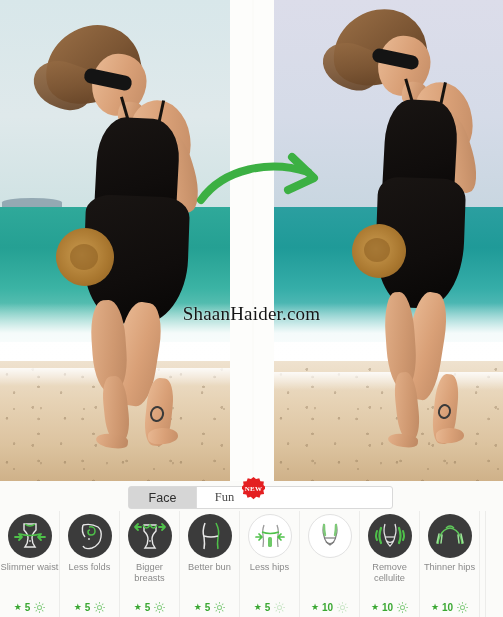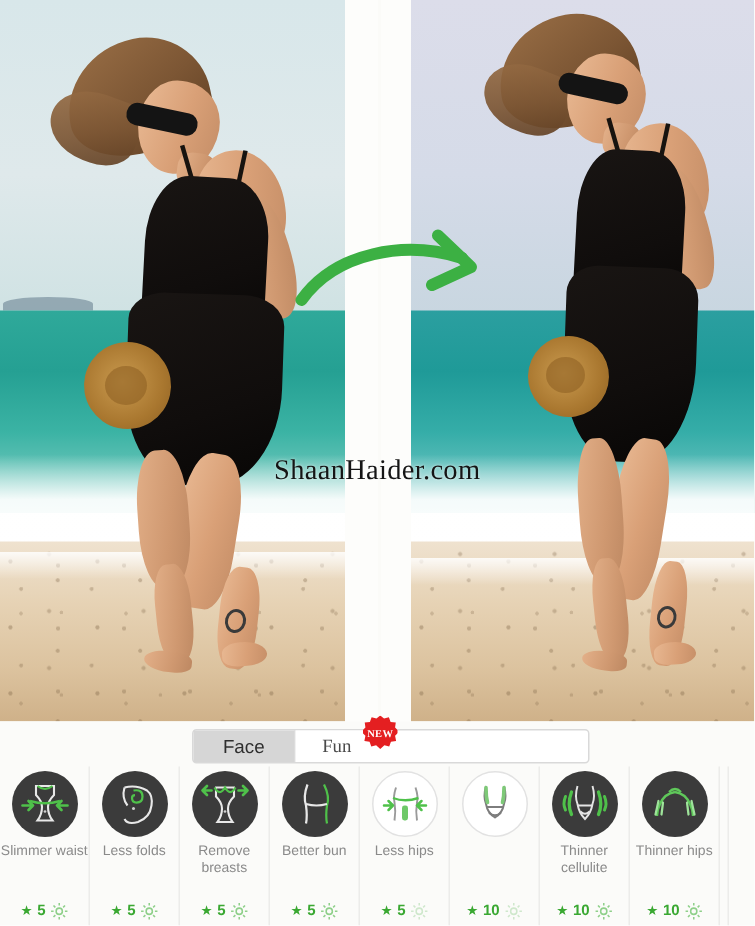--- a/index.html
+++ b/index.html
@@ -263,21 +263,21 @@
       <div class="tool">
         <div class="circle dark">
           <svg width="34" height="32" viewBox="0 0 34 32">
             <path d="M11 5 h12 v6 q-4 4 -4 8 q0 5 3 9 h-10 q3 -4 3 -9 q0 -4 -4 -8 z" fill="none" stroke="#e8e8e8" stroke-width="1.4"></path>
             <path d="M10 5 q3.5 6 7 0 q3.5 6 7 0" fill="none" stroke="#4fc14a" stroke-width="1.5"></path>
             <circle cx="17" cy="21" r="0.9" fill="#cfcfcf"></circle>
             <path d="M8 7 h-6 m0 0 l3 -3 m-3 3 l3 3" stroke="#4fc14a" stroke-width="1.8" fill="none" stroke-linecap="round"></path>
             <path d="M26 7 h6 m0 0 l-3 -3 m3 3 l-3 3" stroke="#4fc14a" stroke-width="1.8" fill="none" stroke-linecap="round"></path>
           </svg>
         </div>
-        <div class="label">Remove breasts</div>
+        <div class="label">Bigger breasts</div>
         <div class="price">
           <span class="star">★</span>
           <span class="num">5</span>
           <span class="gear">
             <svg width="13" height="13" viewBox="0 0 20 20">
                 <g fill="none" stroke="#8fd08a" stroke-width="1.6">
                   <circle cx="10" cy="10" r="3.2"></circle>
                   <path d="M10 1.6v2.6M10 15.8v2.6M1.6 10h2.6M15.8 10h2.6M4.1 4.1l1.9 1.9M14 14l1.9 1.9M15.9 4.1L14 6M6 14l-1.9 1.9"></path>
                 </g>
               </svg>
@@ -363,21 +363,21 @@
           <svg width="34" height="32" viewBox="0 0 34 32">
             <path d="M12 4 q-2 7 0 12 q1 6 5 10 q4 -4 5 -10 q2 -5 0 -12" fill="none" stroke="#e4e4e4" stroke-width="1.3"></path>
             <path d="M12 17 h10" fill="none" stroke="#e4e4e4" stroke-width="1.2"></path>
             <path d="M14 21 q3 3 6 0" fill="none" stroke="#e4e4e4" stroke-width="1.2"></path>
             <path d="M8 8 q-3 8 0 15" stroke="#4fc14a" stroke-width="2.2" fill="none" stroke-linecap="round"></path>
             <path d="M4 11 q-2 5 0 9" stroke="#4fc14a" stroke-width="2" fill="none" stroke-linecap="round"></path>
             <path d="M26 8 q3 8 0 15" stroke="#4fc14a" stroke-width="2.2" fill="none" stroke-linecap="round"></path>
             <path d="M30 11 q2 5 0 9" stroke="#4fc14a" stroke-width="2" fill="none" stroke-linecap="round"></path>
           </svg>
         </div>
-        <div class="label">Thinner cellulite</div>
+        <div class="label">Remove cellulite</div>
         <div class="price">
           <span class="star">★</span>
           <span class="num">10</span>
           <span class="gear">
             <svg width="13" height="13" viewBox="0 0 20 20">
                 <g fill="none" stroke="#8fd08a" stroke-width="1.6">
                   <circle cx="10" cy="10" r="3.2"></circle>
                   <path d="M10 1.6v2.6M10 15.8v2.6M1.6 10h2.6M15.8 10h2.6M4.1 4.1l1.9 1.9M14 14l1.9 1.9M15.9 4.1L14 6M6 14l-1.9 1.9"></path>
                 </g>
               </svg>

